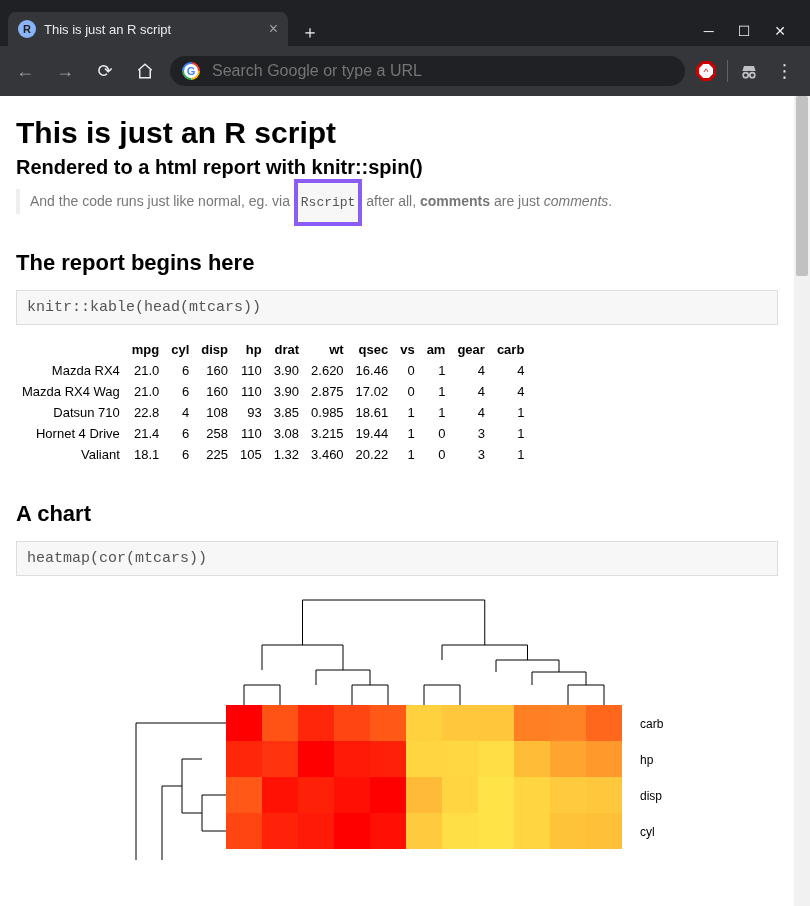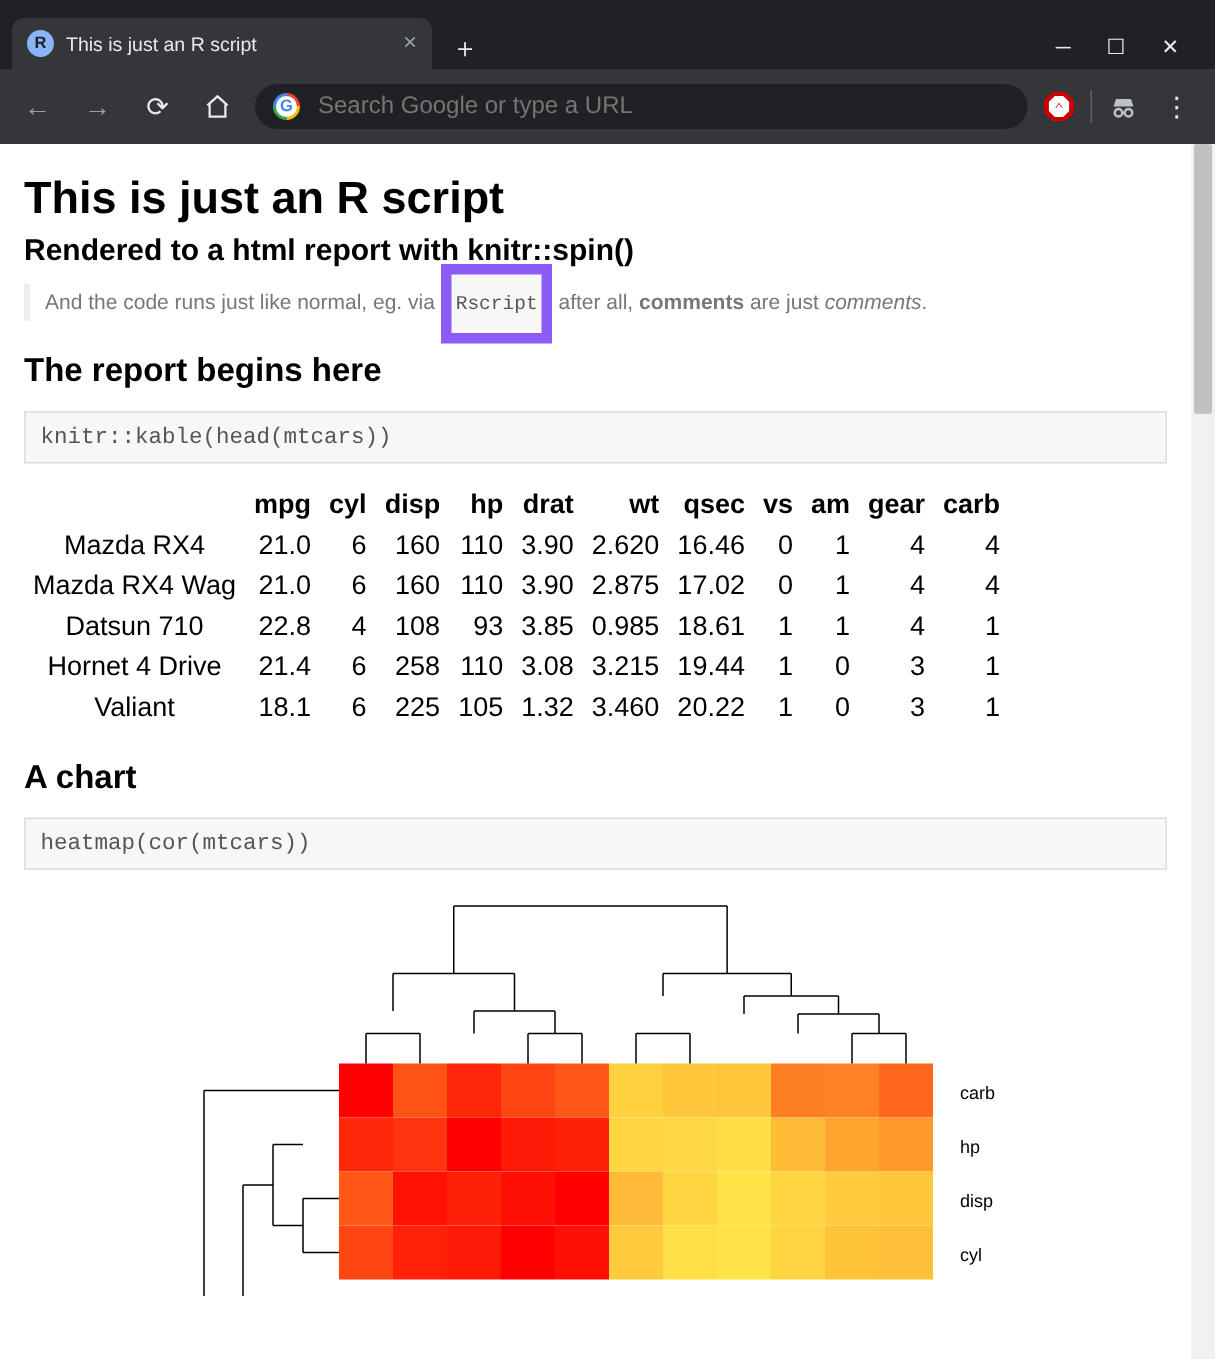--- a/index.html
+++ b/index.html
@@ -119,45 +119,45 @@
     position:absolute; left:2px; right:2px; top:0; height:180px;
     background:#c1c1c1; border-radius:2px;
   }
   .page {
     position:absolute; left:0; right:16px; top:0; bottom:0;
     padding:14px 16px 0 16px;
     overflow:hidden;
   }
   h1 { font-size:30px; margin:6px 0 4px 0; font-weight:bold;}
   h2 { font-size:20px; margin:6px 0 10px 0; font-weight:bold;}
-  h2.section { font-size:22px; margin:20px 0 14px 0;}
+  h2.section { font-size:22px; margin:36px 0 14px 0;}
   ul.bullets { margin:4px 0 14px 0; padding-left:44px;}
   ul.bullets li{ font-size:14px; }
   blockquote.note{
     border-left:4px solid #eee;
     margin:0 0 10px 0; padding:4px 10px;
     color:#777; font-size:14px;
   }
   blockquote.note code{
     font-family: "Courier New", monospace;
-    border:7px solid #8b5cf6; padding:12px 3px; font-size:13px;
+    border:4px solid #8b5cf6; padding:12px 3px; font-size:13px;
     background:#f7f7f7; color:#555;
   }
   pre.codeblock{
     background:#f7f7f7; border:1px solid #ddd;
     padding:8px 10px; font-family:"Courier New", monospace;
     font-size:15px; margin:0 0 14px 0;
   }
   pre.codeblock .fn{color:#555;}
 
   
-  table.data { border-collapse:collapse; font-size:18px; margin-bottom:6px;}
+  table.data { border-collapse:collapse; font-size:13px; margin-bottom:6px;}
   table.data th, table.data td{ padding:3px 6px; text-align:right;}
   table.data th{ font-weight:bold;}
-  table.data th:first-child, table.data td:first-child{ text-align:center;}
+  table.data th:first-child, table.data td:first-child{ text-align:right;}
 
   
   .plot {
     position:relative; width:760px; height:270px;
     margin-top:4px;
   }
   .plot svg{ position:absolute; left:0; top:0;}
 
   em{ font-style:italic;}
   strong{ font-weight:bold;}

